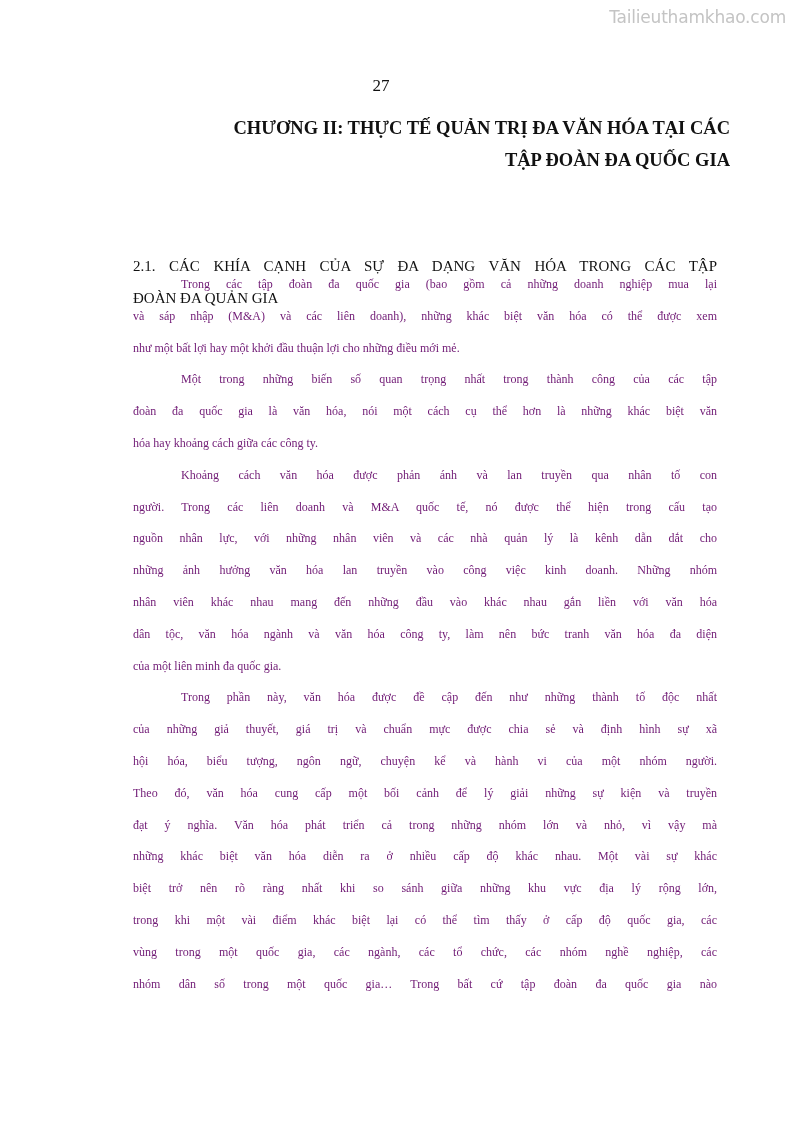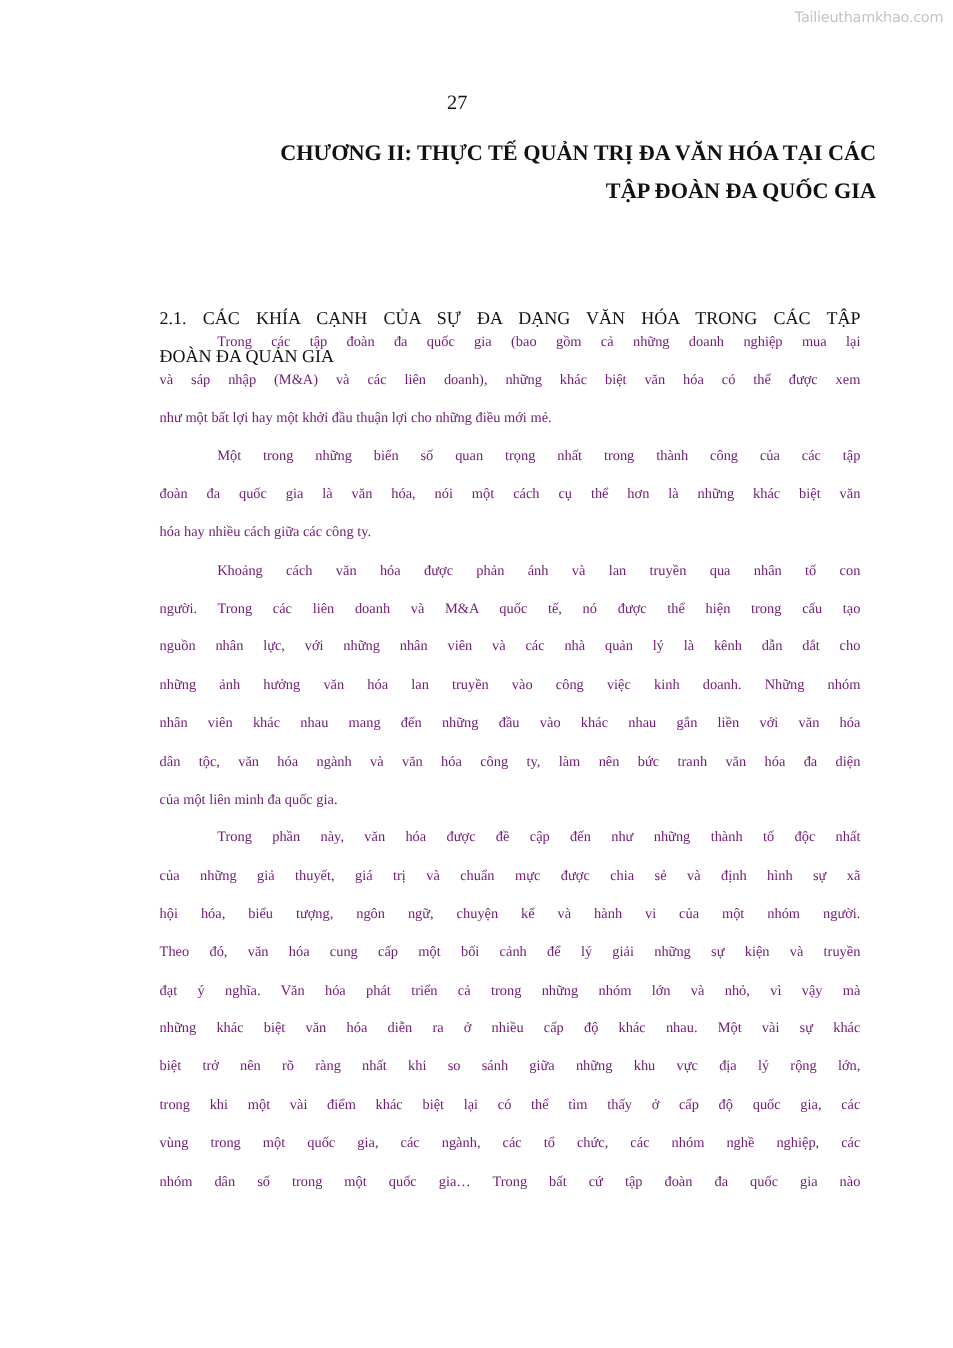--- a/index.html
+++ b/index.html
@@ -1,19 +1,19 @@
 <!DOCTYPE html>
 <html><head>
 <meta charset="utf-8">
 <style>
   html, body { margin: 0; padding: 0; background: #ffffff; }
   body { width: 794px; height: 1123px; position: relative; overflow: hidden; }
   .watermark {
     position: absolute; top: 7px; right: 8px;
-    font-family: "DejaVu Sans", sans-serif; font-size: 12px;
+    font-family: "DejaVu Sans", sans-serif; font-size: 17px;
     color: #c4c4c4; letter-spacing: -0.2px;
   }
   .page-number {
     position: absolute; top: 76px; left: 0; width: 762px; text-align: center;
     font-family: "Liberation Serif", serif; font-size: 17px; color: #111;
   }
   .chapter-title {
     position: absolute; top: 112px; left: 120px; width: 610px; text-align: right;
     font-family: "Liberation Serif", serif; font-size: 18.5px; font-weight: bold;
     line-height: 32px; color: #111;
@@ -59,21 +59,21 @@
 
 <div class="body" id="body-text">
     <div class="para">
       <span class="line first">Trong các tập đoàn đa quốc gia (bao gồm cả những doanh nghiệp mua lại</span>
       <span class="line">và sáp nhập (M&amp;A) và các liên doanh), những khác biệt văn hóa có thể được xem</span>
       <span class="line last">như một bất lợi hay một khởi đầu thuận lợi cho những điều mới mẻ.</span>
     </div>
     <div class="para">
       <span class="line first">Một trong những biến số quan trọng nhất trong thành công của các tập</span>
       <span class="line">đoàn đa quốc gia là văn hóa, nói một cách cụ thể hơn là những khác biệt văn</span>
-      <span class="line last">hóa hay nhiều cách giữa các công ty.</span>
+      <span class="line last">hóa hay khoảng cách giữa các công ty.</span>
     </div>
     <div class="para">
       <span class="line first">Khoảng cách văn hóa được phản ánh và lan truyền qua nhân tố con</span>
       <span class="line">người. Trong các liên doanh và M&amp;A quốc tế, nó được thể hiện trong cấu tạo</span>
       <span class="line">nguồn nhân lực, với những nhân viên và các nhà quản lý là kênh dẫn dắt cho</span>
       <span class="line">những ảnh hưởng văn hóa lan truyền vào công việc kinh doanh. Những nhóm</span>
       <span class="line">nhân viên khác nhau mang đến những đầu vào khác nhau gắn liền với văn hóa</span>
       <span class="line">dân tộc, văn hóa ngành và văn hóa công ty, làm nên bức tranh văn hóa đa diện</span>
       <span class="line last">của một liên minh đa quốc gia.</span>
     </div>

